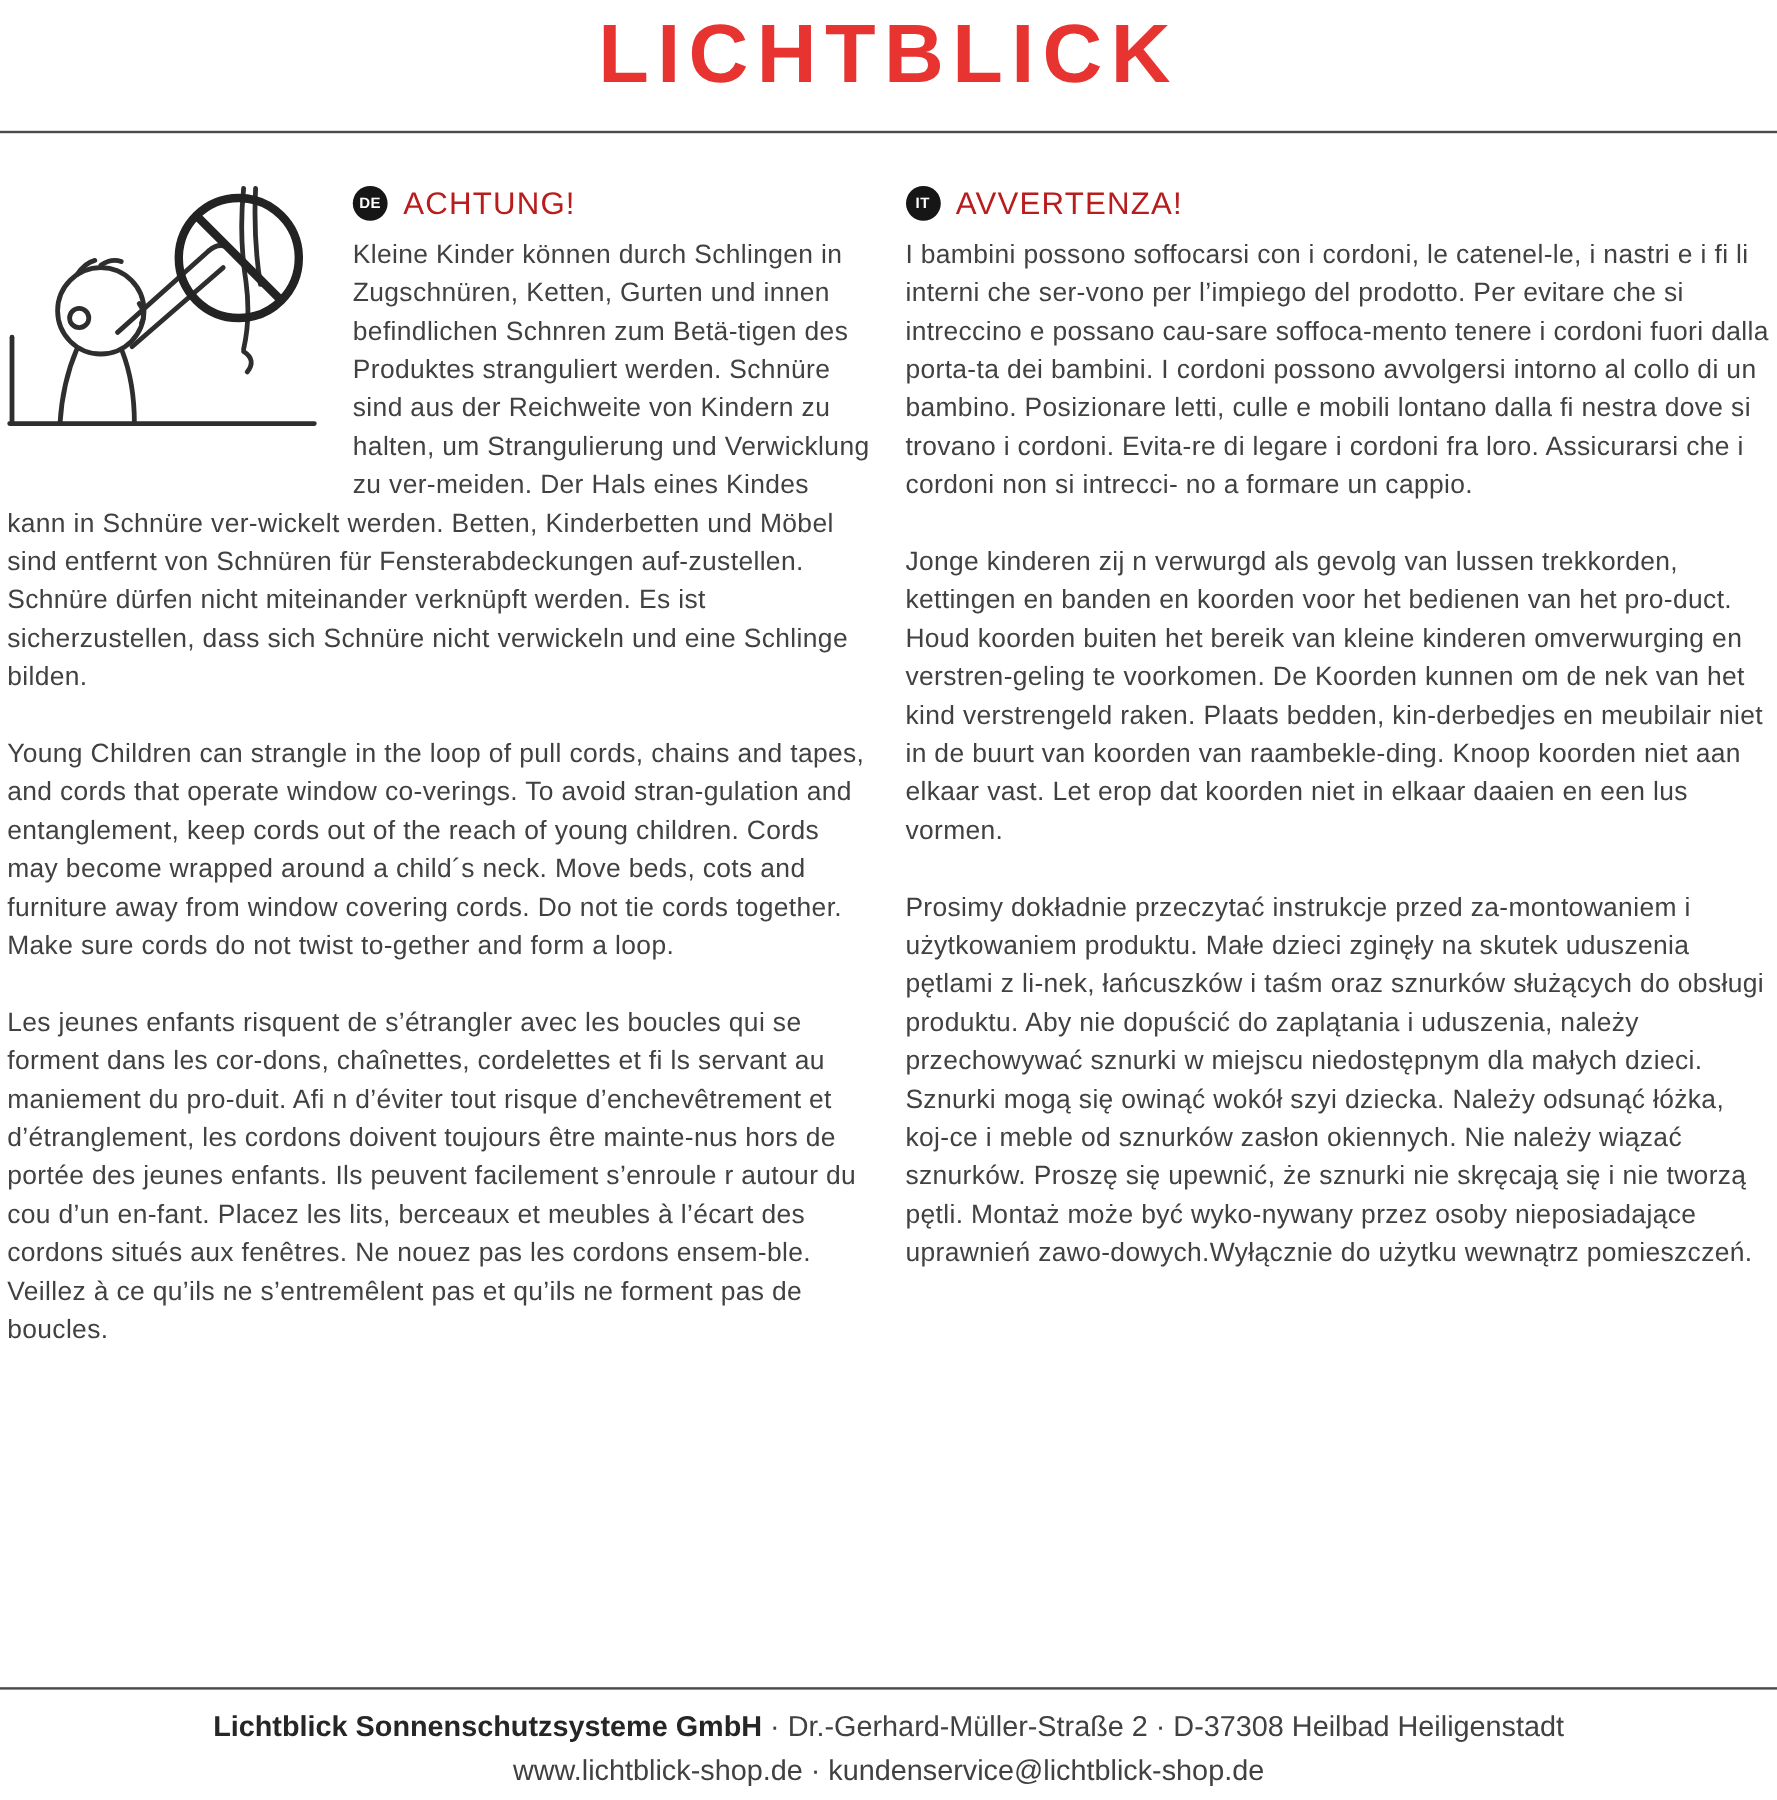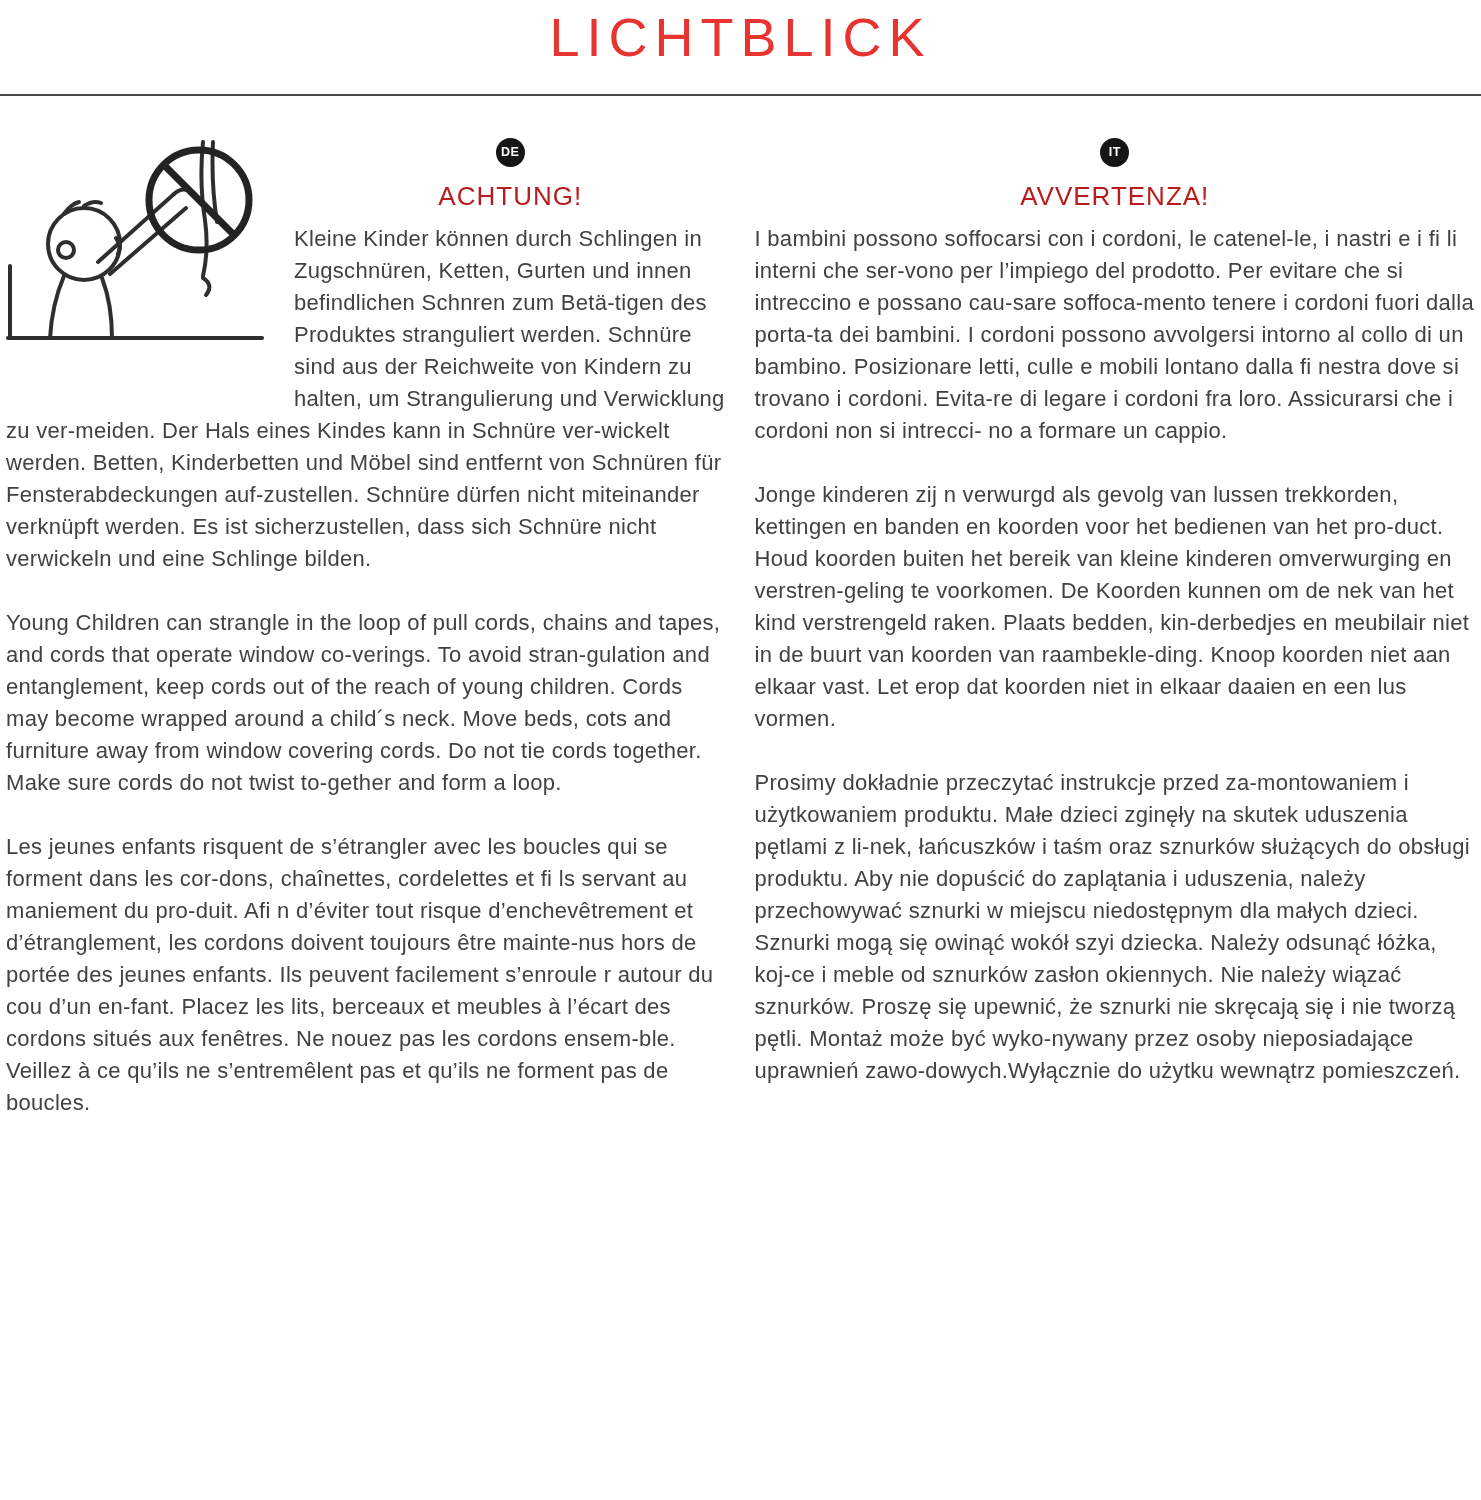--- a/index.html
+++ b/index.html
@@ -8,23 +8,23 @@
     width: 1481px;
     height: 1500px;
     background: #ffffff;
     position: relative;
     overflow: hidden;
     font-family: "Liberation Sans", sans-serif;
     color: #414141;
   }
   .header { padding-top: 10px; text-align: center; }
   .logo {
-    font-size: 54px;
+    font-size: 69px;
     line-height: 1;
-    font-weight: 400;
+    font-weight: 700;
     letter-spacing: 7px;
     color: #e73430;
     display: inline-block;
   }
   .top-rule {
     margin-top: 30px;
     border: none;
     border-top: 2px solid #4a4a4a;
   }
   .content {
@@ -34,21 +34,20 @@
   }
   .col { flex: 1; min-width: 0; }
   .sec { margin-bottom: 32px; }
   .sec:last-child { margin-bottom: 0; }
   .sec-head {
     display: flex;
     align-items: center;
     gap: 13px;
     margin-bottom: 10px;
     line-height: 33px;
-    flex-direction: column;
   }
   .badge {
     display: inline-flex;
     align-items: center;
     justify-content: center;
     width: 29px;
     height: 29px;
     border-radius: 50%;
     background: #161616;
     color: #ffffff;
@@ -161,14 +160,21 @@
         <p class="sec-body">Jonge kinderen zij n verwurgd als gevolg van lussen trekkorden, kettingen en banden en koorden voor het bedienen van het pro-duct. Houd koorden buiten het bereik van kleine kinderen omverwurging en verstren-geling te voorkomen. De Koorden kunnen om de nek van het kind verstrengeld raken. Plaats bedden, kin-derbedjes en meubilair niet in de buurt van koorden van raambekle-ding. Knoop koorden niet aan elkaar vast. Let erop dat koorden niet in elkaar daaien en een lus vormen.</p>
       </section>
 
       <section class="sec">
         <p class="sec-body">Prosimy dokładnie przeczytać instrukcje przed za-montowaniem i użytkowaniem produktu. Małe dzieci zginęły na skutek uduszenia pętlami z li-nek, łańcuszków i taśm oraz sznurków służących do obsługi produktu. Aby nie dopuścić do zaplątania i uduszenia, należy przechowywać sznurki w miejscu niedostępnym dla małych dzieci. Sznurki mogą się owinąć wokół szyi dziecka. Należy odsunąć łóżka, koj-ce i meble od sznurków zasłon okiennych. Nie należy wiązać sznurków. Proszę się upewnić, że sznurki nie skręcają się i nie tworzą pętli. Montaż może być wyko-nywany przez osoby nieposiadające uprawnień zawo-dowych.Wyłącznie do użytku wewnątrz pomieszczeń.</p>
       </section>
     </div>
 
   </div>
 
+  <div class="footer">
+    <div>
+      <span class="company">Lichtblick Sonnenschutzsysteme GmbH</span>
+      <span>· Dr.-Gerhard-Müller-Straße 2 · D-37308 Heilbad Heiligenstadt</span>
+    </div>
+    <div>www.lichtblick-shop.de · kundenservice@lichtblick-shop.de</div>
+  </div>
 
 </div>
 
 </body></html>

